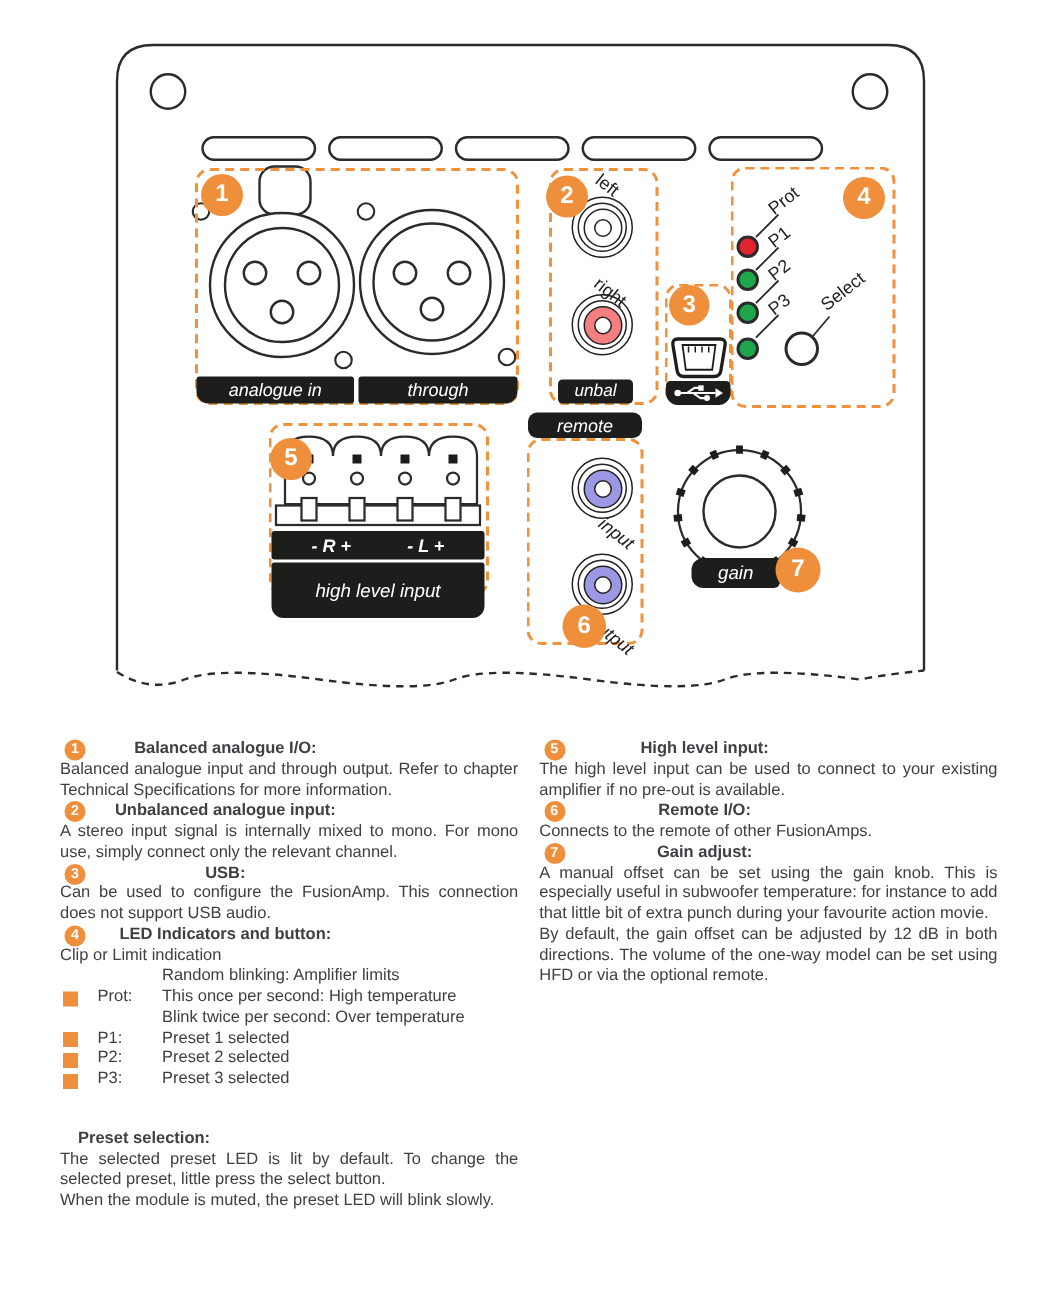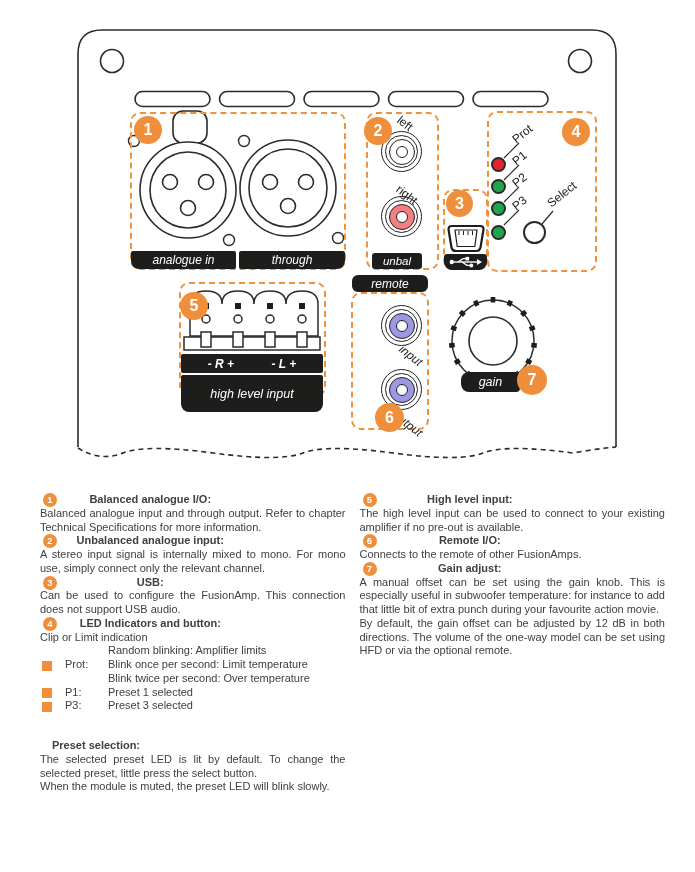--- a/index.html
+++ b/index.html
@@ -254,33 +254,38 @@
         <span class="badge-sm">4</span>
         <span>LED Indicators and button:</span>
       </p>
       <div>Clip or Limit indication</div>
 
       <div class="lrow">
         <span class="sq"></span>
         <span class="lkey">Prot:</span>
         <span class="ldesc">
           <div>Random blinking: Amplifier limits</div>
-          <div>Blink once per second: Limit temperature</div>
+          <div>This once per second: High temperature</div>
           <div>Blink twice per second: Over temperature</div>
         </span>
       </div>
 
 
       <div class="lrow">
         <span class="sq"></span>
         <span class="lkey">P1:</span>
         <span class="ldesc">Preset 1 selected</span>
       </div>
       <div class="lrow">
         <span class="sq"></span>
+        <span class="lkey">P2:</span>
+        <span class="ldesc">Preset 2 selected</span>
+      </div>
+      <div class="lrow">
+        <span class="sq"></span>
         <span class="lkey">P3:</span>
         <span class="ldesc">Preset 3 selected</span>
       </div>
 
       <div class="preset-sel-title">Preset selection:</div>
       <p class="jbody">The selected preset LED is lit by default. To change the selected preset, little press the select button.</p>
       <p class="jbody"><span>When the module is muted, the preset LED will blink </span><span class="underline">slowly.</span></p>
     </div>
 
     <div class="col">

